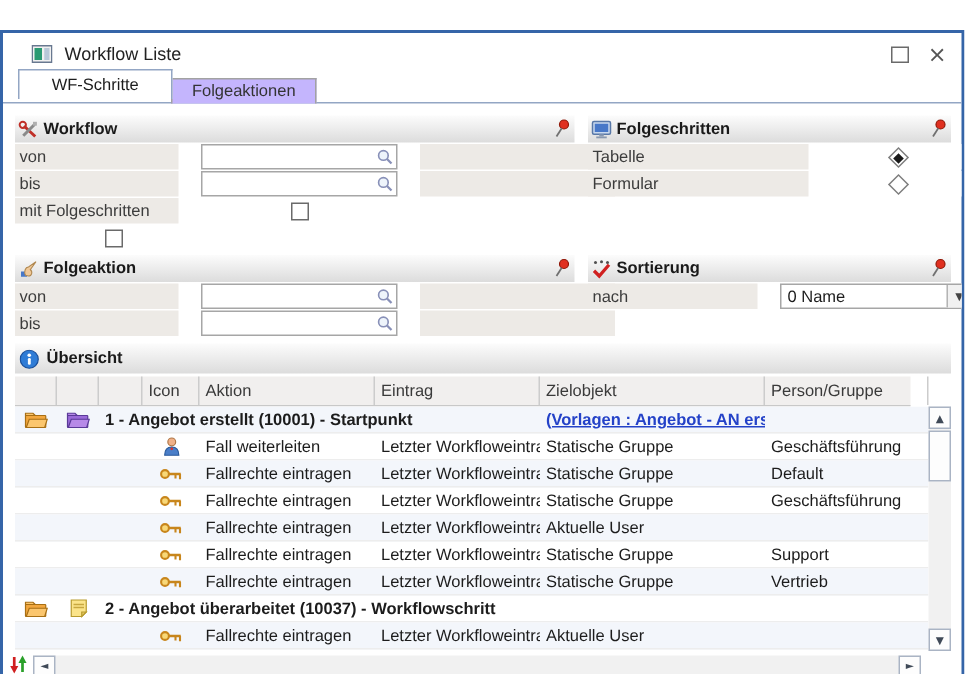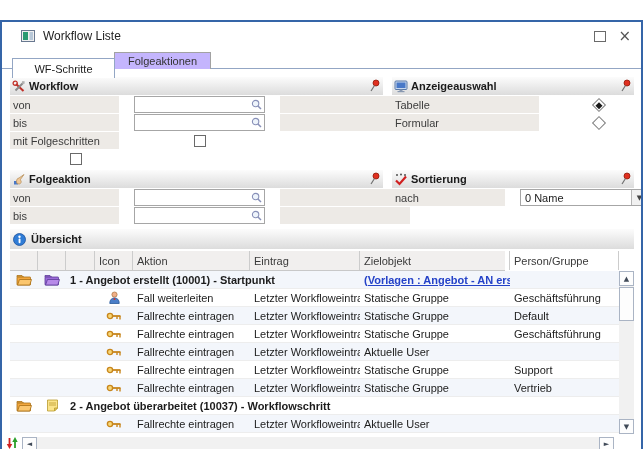--- a/index.html
+++ b/index.html
@@ -11,21 +11,21 @@
   
   .titlebar{position:absolute;left:0;top:2px;right:0;height:24px;display:flex;align-items:center;padding-left:19px;}
   .appicon{width:14px;height:12px;margin-right:8px;display:flex;}
   .wtitle{font-size:12px;color:#222;}
   .winbtns{position:absolute;right:10px;top:6px;display:flex;gap:12px;align-items:center;}
   .maxbox{width:10px;height:9px;border:1px solid #6a6a6a;}
   .closex{font-size:15px;line-height:12px;color:#555;font-family:"DejaVu Sans",sans-serif;}
   
   .tabline{position:absolute;left:0;top:46px;right:0;height:0;border-top:1px solid #93a6c4;}
   .tab{position:absolute;display:flex;align-items:center;justify-content:center;white-space:nowrap;}
-  .tab.active{left:10px;top:36px;width:101px;height:19px;background:#fff;border:1px solid #93a6c4;border-bottom:none;z-index:2;}
+  .tab.active{left:10px;top:24px;width:101px;height:19px;background:#fff;border:1px solid #93a6c4;border-bottom:none;z-index:2;}
   .tab.inactive{left:112px;top:30px;width:95px;height:16px;background:#c4b5fd;border:1px solid #a2a2a2;border-bottom:none;color:#333;}
   
   .panel{position:absolute;}
   .phead{position:absolute;left:0;top:0;right:0;height:18px;background:linear-gradient(#fcfcfc,#dcdcdc);
          display:flex;align-items:center;font-weight:bold;color:#1a1a1a;}
   .picon{display:flex;margin:0 3px 0 2px;}
   .pin{position:absolute;right:3px;top:2px;display:flex;}
   .prow{position:absolute;left:0;display:flex;gap:15px;height:17px;}
   .lbl{background:#edeae6;color:#3c3c3c;display:flex;align-items:center;padding-left:3px;box-sizing:border-box;height:17px;}
   .inp{background:#fff;border:1px solid #a6a6a6;box-sizing:border-box;height:17px;position:relative;display:flex;align-items:center;}
@@ -36,21 +36,21 @@
   .optcell{background:#fff;display:flex;align-items:center;justify-content:center;height:17px;}
   .diamond{width:8px;height:8px;border:1px solid #7e7e7e;background:#fff;transform:rotate(45deg);position:relative;}
   .diamond.selected::after{content:"";position:absolute;left:1.5px;top:1.5px;width:5px;height:5px;background:#1a1a1a;}
   .dd{background:#fff;border:1px solid #a6a6a6;box-sizing:border-box;height:17px;position:relative;display:flex;align-items:center;padding-left:4px;}
   .ddbtn{position:absolute;right:0;top:0;bottom:0;width:15px;background:#f1f1f1;border-left:1px solid #b4b4b4;
          display:flex;align-items:center;justify-content:center;font-size:7px;color:#444;font-family:"DejaVu Sans",sans-serif;}
   
   .ohead{position:absolute;left:8px;top:207px;width:624px;height:20px;background:linear-gradient(#fcfcfc,#dcdcdc);
          display:flex;align-items:center;font-weight:bold;color:#1a1a1a;}
   .ohead .picon{margin:0 5px 0 3px;}
-  .thead{position:absolute;left:8px;top:229px;width:495px;height:20px;display:grid;
+  .thead{position:absolute;left:8px;top:229px;width:597px;height:20px;display:grid;
          grid-template-columns:28px 28px 29px 38px 117px 110px 150px 109px;
          background:#f1efee;border-bottom:1px solid #c8c8c8;box-sizing:border-box;}
   .thcell{border-right:1px solid #cccccc;display:flex;align-items:center;padding-left:4px;color:#3a3a3a;box-sizing:border-box;overflow:hidden;white-space:nowrap;}
   .tbody{position:absolute;left:8px;top:249px;width:609px;height:163px;overflow:hidden;background:#fff;}
   .trow{display:grid;height:18px;align-items:center;border-bottom:1px solid #ededed;box-sizing:border-box;}
   .titem{grid-template-columns:28px 28px 29px 38px 117px 110px 150px 109px;}
   .tgroup{grid-template-columns:28px 28px 294px 150px 109px;font-weight:bold;}
   .trow.alt{background:#f3f6fb;}
   .tcell{padding-left:4px;white-space:nowrap;overflow:hidden;}
   .ticon{display:flex;align-items:center;justify-content:center;padding:0;}
@@ -146,21 +146,21 @@
   <div class="panel" style="left:390px;top:55px;width:242px;height:55px">
     <div class="phead">
       <span class="picon">
         <svg width="14" height="13">
             <rect x="1" y="1" width="12" height="8.5" rx="1" fill="#c8d8ee" stroke="#5878a8"></rect>
             <rect x="2.5" y="2.5" width="9" height="5.5" fill="#4878c8"></rect>
             <rect x="5.5" y="9.5" width="3" height="1.5" fill="#8898b0"></rect>
             <rect x="3.5" y="11" width="7" height="1.2" fill="#8898b0"></rect>
           </svg>
       </span>
-      <span>Anzeigeauswahl</span>
+      <span>Folgeschritten</span>
       <span class="pin">
         <svg width="11" height="13">
             <circle cx="7" cy="4" r="3" fill="#e03020" stroke="#901808" stroke-width="0.8"></circle>
             <line x1="5.5" y1="6.5" x2="2" y2="12" stroke="#707070" stroke-width="1.2"></line>
           </svg>
       </span>
     </div>
     <div class="prow optrow" style="top:19px">
       <div class="lbl olabel" style="width:147px">Tabelle</div>
       <div class="optcell" style="width:90px">

